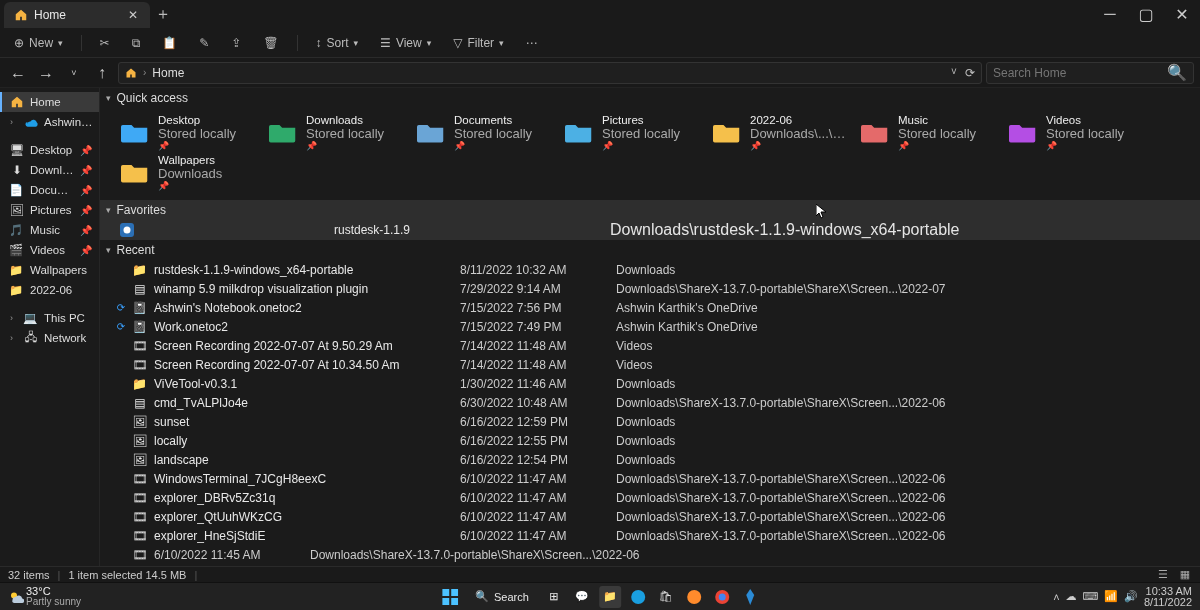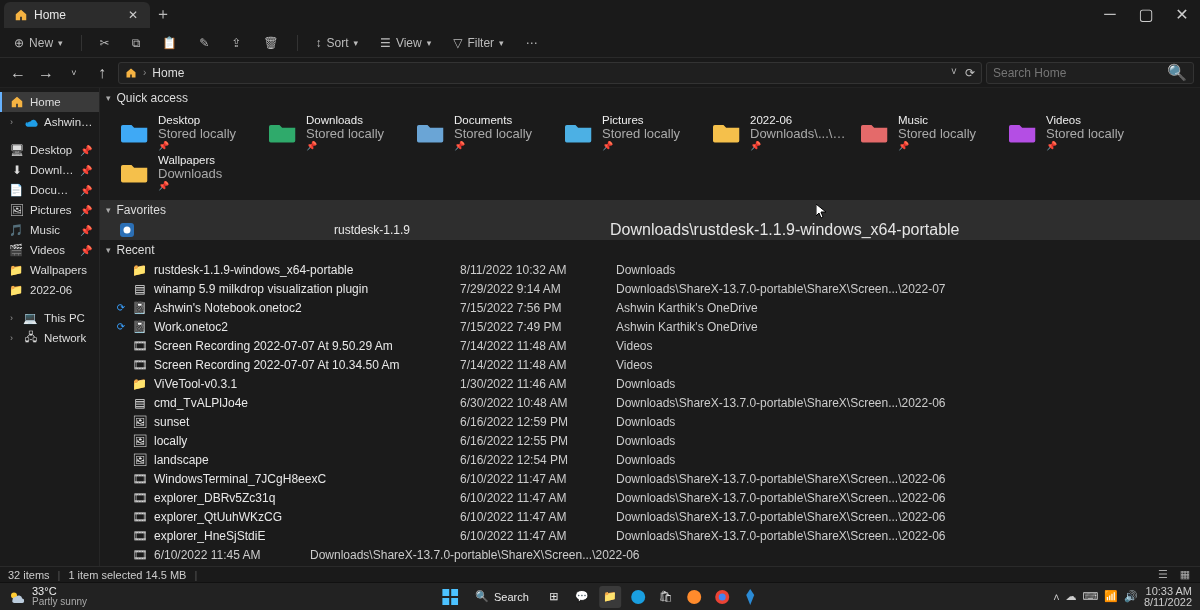--- a/index.html
+++ b/index.html
@@ -77,21 +77,21 @@
 
 .cursor { position:absolute; pointer-events:none; }
 
 
 .statusbar { height:16px; background:#1a1a1a; border-top:1px solid #2a2a2a; display:flex; align-items:center; padding:0 8px; font-size:11px; color:#ccc; gap:8px; }
 .statusbar .sp { flex:1; }
 .viewico { width:14px; height:14px; display:flex; align-items:center; justify-content:center; color:#aaa; cursor:pointer; }
 
 
 .taskbar { height:28px; background:#222; border-top:1px solid #111; display:flex; align-items:center; padding:0 8px; font-size:11px; }
-.weather { display:flex; align-items:center; gap:6px; }
+.weather { display:flex; align-items:center; gap:0; }
 .wico { width:18px; height:18px; }
 .wtext { display:flex; flex-direction:column; line-height:1; }
 .wtext .t { font-size:11px; color:#eee; }
 .wtext .d { font-size:10px; color:#aaa; }
 .tcenter { position:absolute; left:50%; transform:translateX(-50%); display:flex; align-items:center; gap:6px; }
 .ticon { width:22px; height:22px; display:flex; align-items:center; justify-content:center; border-radius:3px; cursor:pointer; }
 .tsearch { display:flex; align-items:center; gap:5px; padding:2px 8px; cursor:pointer; }
 .tspacer { flex:1; }
 .tray { display:flex; align-items:center; gap:6px; color:#ccc; font-size:11px; }
 .clock { display:flex; flex-direction:column; align-items:flex-end; line-height:1; }

